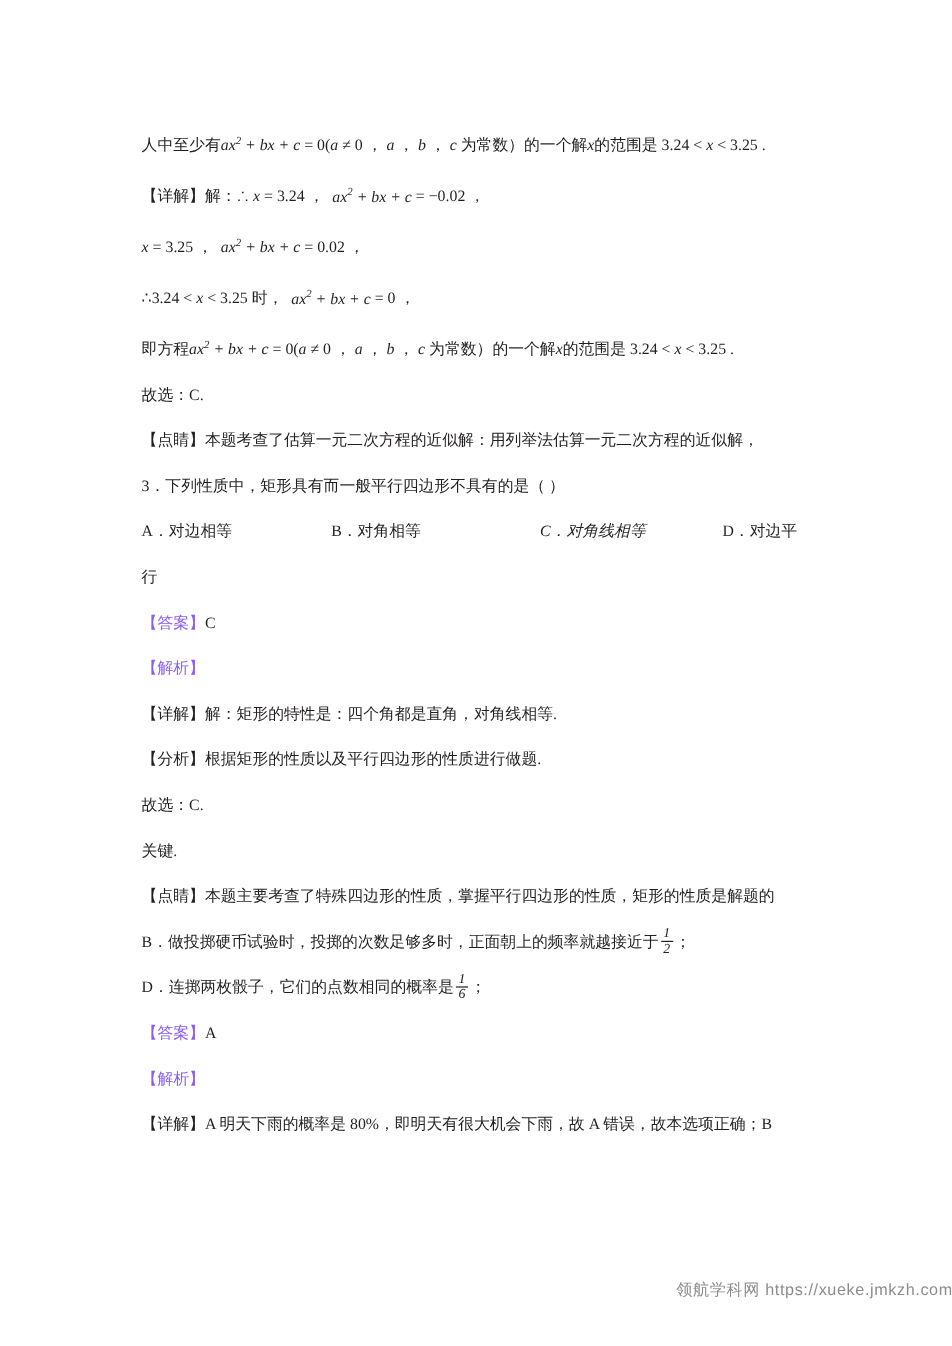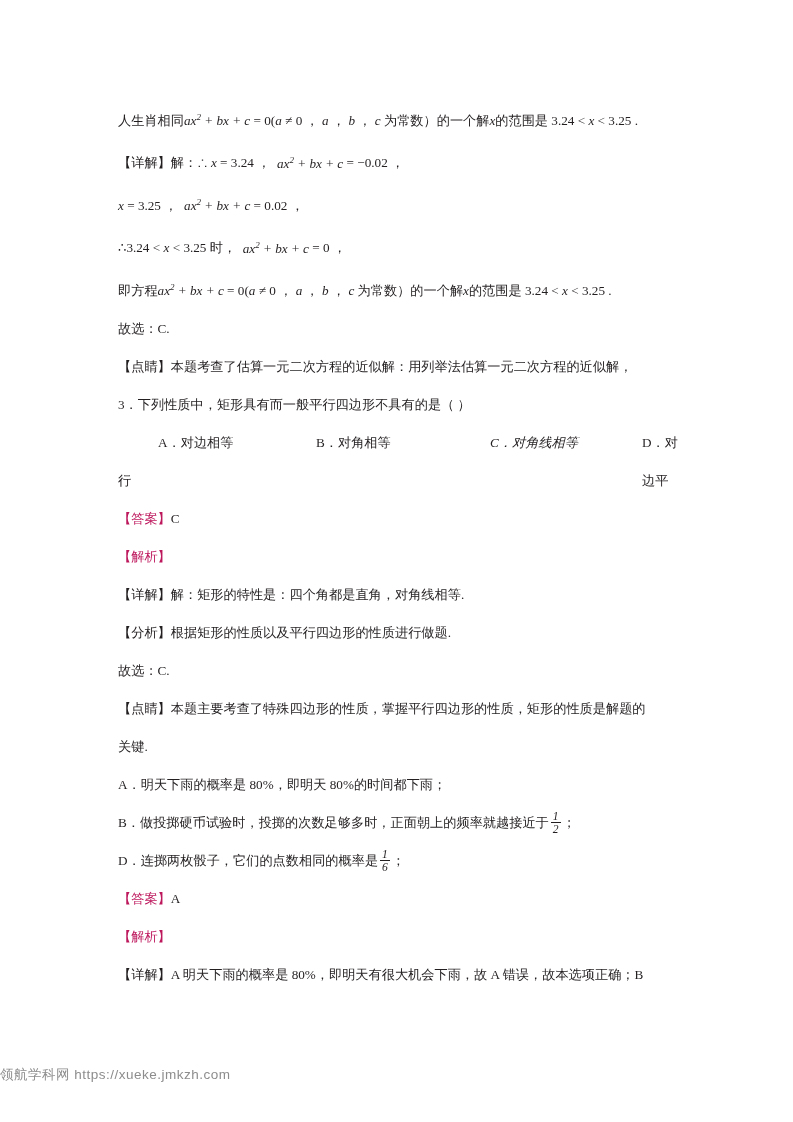--- a/index.html
+++ b/index.html
@@ -28,21 +28,21 @@
     top: 98px;
     width: 560px;
   }
   .line {
     font-size: 13.2px;
     line-height: 38px;
     white-space: nowrap;
     color: #231f20;
   }
   .blue {
-    color: #be185d;
+    color: #8b5cf6;
     text-align: right;
   }
   .math {
     font-family: "Liberation Serif", serif;
     font-style: italic;
   }
   sup {
     font-size: 9px;
     vertical-align: super;
     font-style: italic;
@@ -66,52 +66,52 @@
     display: block;
     border-top: 1px solid #231f20;
     padding: 0 2px;
     font-style: italic;
   }
   .opt-row {
     font-size: 13.2px;
     line-height: 38px;
     display: block;
     position: relative;
-    margin-left: 40px;
   }
   .opt {
     display: inline-block;
   }
   .q-line {
     font-size: 13.2px;
     line-height: 38px;
   }
   .footer {
     position: absolute;
     left: 0;
     top: 1066px;
     width: 762px;
-    text-align: left;
+    text-align: right;
     font-size: 13.5px;
     color: #8d8d8d;
     font-family: "Liberation Sans", sans-serif;
     letter-spacing: 0.5px;
+    padding-left: 32px;
   }
   .opt-abs { position: absolute; }
 </style>
 </head>
 <body>
 
 <div class="page">
 
   <div class="content">
 
 
     <div class="line">
-      <span>人生肖相同</span><span class="math">ax<sup>2</sup> + bx + c</span><span> = 0(</span><span class="math">a</span><span> ≠ 0 ，&nbsp;</span><span class="math">a</span><span> ，&nbsp;</span><span class="math">b</span><span> ，&nbsp;</span><span class="math">c</span><span> 为常数）的一个解</span><span class="math">x</span><span>的范围是 3.24 &lt; </span><span class="math">x</span><span> &lt; 3.25 .</span>
+      <span>人中至少有</span><span class="math">ax<sup>2</sup> + bx + c</span><span> = 0(</span><span class="math">a</span><span> ≠ 0 ，&nbsp;</span><span class="math">a</span><span> ，&nbsp;</span><span class="math">b</span><span> ，&nbsp;</span><span class="math">c</span><span> 为常数）的一个解</span><span class="math">x</span><span>的范围是 3.24 &lt; </span><span class="math">x</span><span> &lt; 3.25 .</span>
     </div>
 
     <div class="line">
       <span>【详解】解：∴&nbsp;</span><span class="math">x</span><span> = 3.24 ，&nbsp;&nbsp;</span><span class="math">ax<sup>2</sup> + bx + c</span><span> = −0.02 ，</span>
     </div>
 
     <div class="line">
       <span class="math">x</span><span> = 3.25 ，&nbsp;&nbsp;</span><span class="math">ax<sup>2</sup> + bx + c</span><span> = 0.02 ，</span>
     </div>
 
@@ -147,28 +147,25 @@
     <div class="line">
       <span class="blue">【解析】</span>
     </div>
 
     <div class="line">【详解】解：矩形的特性是：四个角都是直角，对角线相等.</div>
 
     <div class="line">【分析】根据矩形的性质以及平行四边形的性质进行做题.</div>
 
     <div class="line">故选：C.</div>
 
+    <div class="line">关键.</div>
+
     <div class="line">【点睛】本题主要考查了特殊四边形的性质，掌握平行四边形的性质，矩形的性质是解题的</div>
 
-    <div class="line">关键.</div>
 
-
-    <div class="line">
-      <span>A．</span><span>明天下雨的概率是 80%，即明天 80%的时间都下雨；</span>
-    </div>
 
     <div class="line">
       <span>B．</span><span>做投掷硬币试验时，投掷的次数足够多时，正面朝上的频率就越接近于</span><span class="frac"><span class="num">1</span><span class="den">2</span></span><span>；</span>
     </div>
 
 
     <div class="line">
       <span>D．</span><span>连掷两枚骰子，它们的点数相同的概率是</span><span class="frac"><span class="num">1</span><span class="den">6</span></span><span>；</span>
     </div>
 

